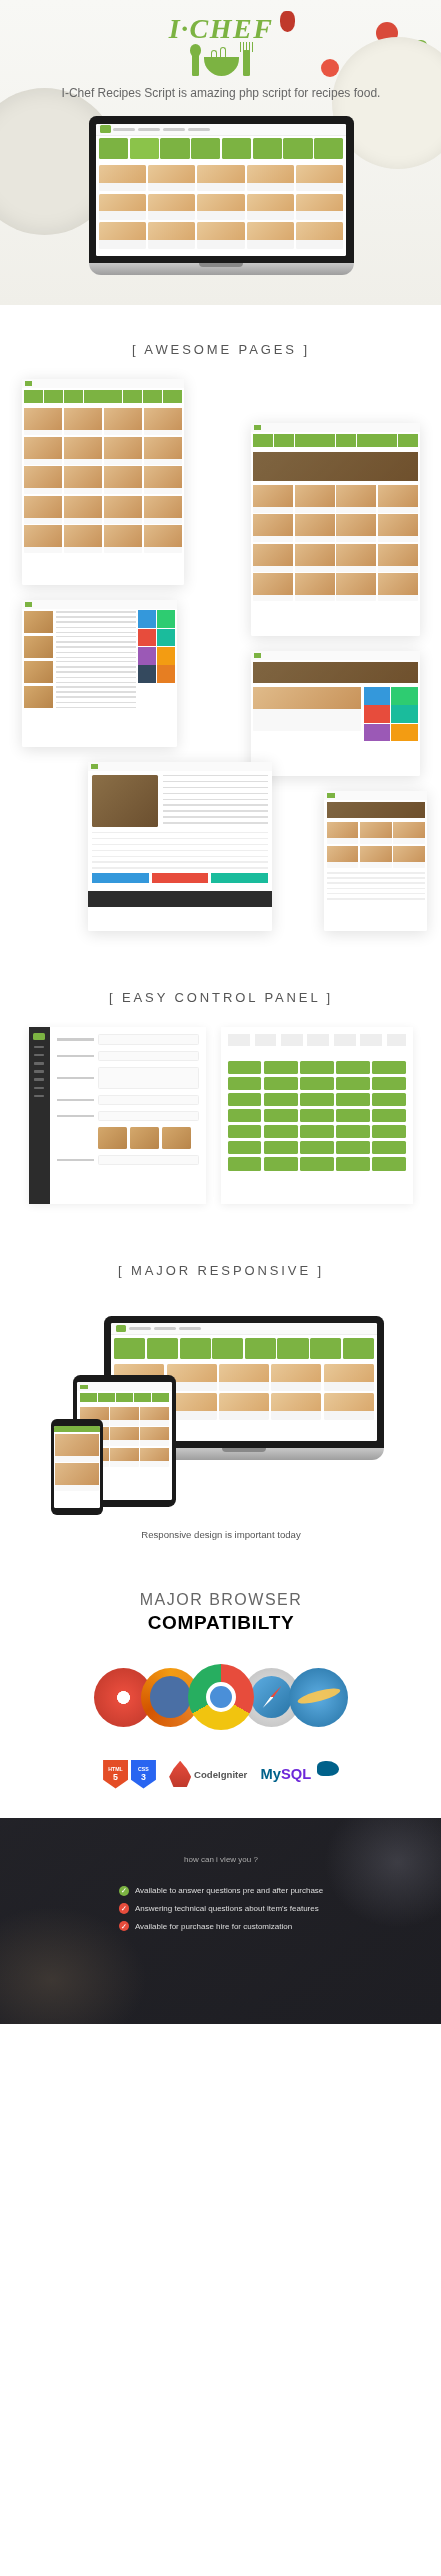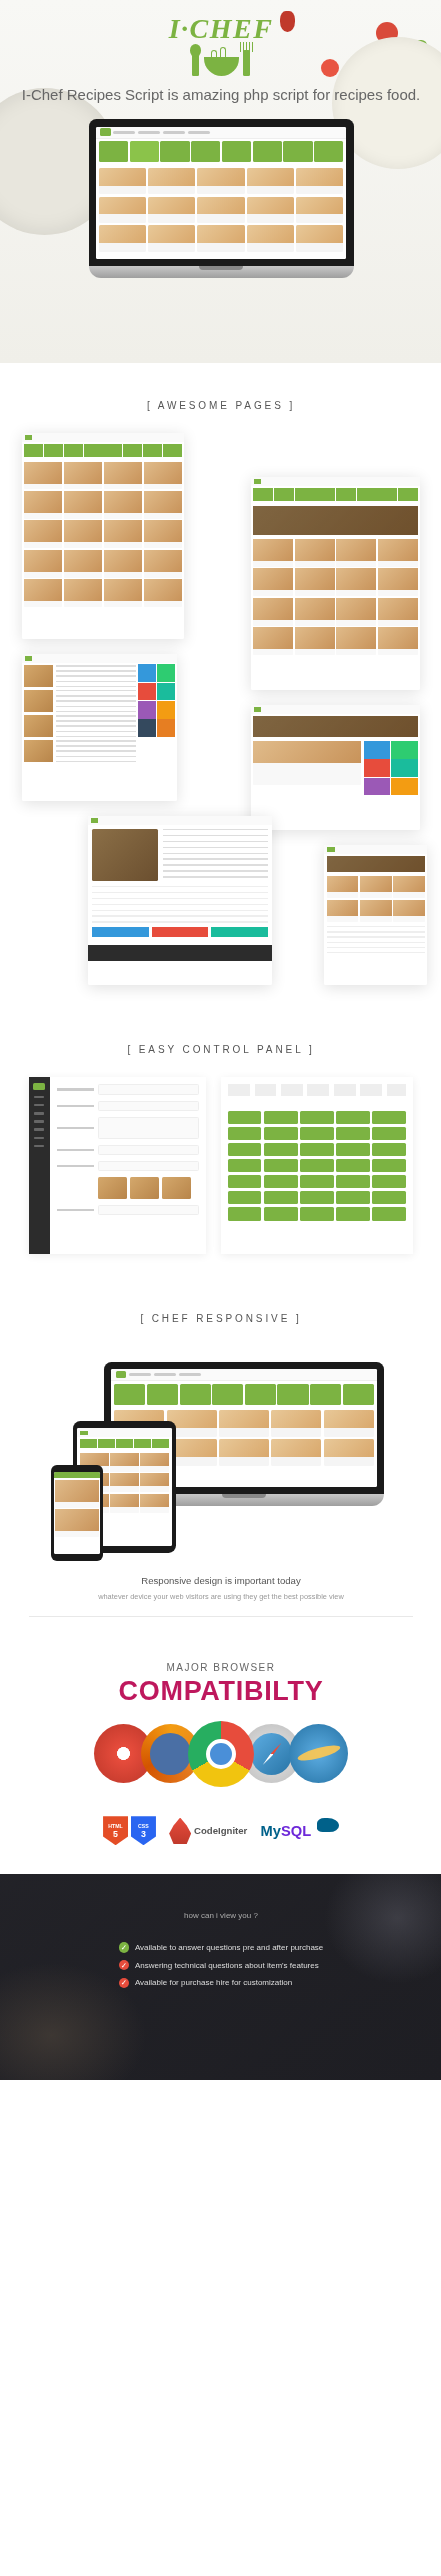--- a/index.html
+++ b/index.html
@@ -1,50 +1,50 @@
 <!DOCTYPE html>
 <html style="font-size:11.8px"><head>
 <meta charset="utf-8">
 <style>
 *{margin:0;padding:0;box-sizing:border-box}
 body{font-family:Arial,Helvetica,sans-serif;background:#fff;width:442px;color:#333}
-.hero{position:relative;height:363px;background:linear-gradient(180deg,#f8f8f5,#f0efe9);overflow:hidden}
+.hero{position:relative;height:305px;background:linear-gradient(180deg,#f8f8f5,#f0efe9);overflow:hidden}
 .hero::before{content:"";position:absolute;left:-29px;top:88px;width:147px;height:147px;background:#e8e6dd;border-radius:50%;box-shadow:inset 0 0 22px rgba(0,0,0,.1)}
 .hero::after{content:"";position:absolute;right:-22px;top:37px;width:132px;height:132px;background:#f2f0e6;border-radius:50%;box-shadow:inset 0 0 14.7px rgba(0,0,0,.08)}
 .veg{position:absolute;border-radius:50%}
 .veg.v1{width:22px;height:22px;background:#d94a3a;top:22px;right:44px}
 .veg.v2{width:18.4px;height:18.4px;background:#e85542;top:59px;right:103px}
 .veg.v3{width:14.7px;height:20.6px;background:#c0392b;top:11px;right:147px;border-radius:40% 40% 50% 50%}
 .veg.v4{width:26px;height:11px;background:#7cb342;top:40px;right:14.7px;border-radius:5.9px}
 .logo{position:relative;z-index:2;text-align:center;padding-top:13.2px}
 .logo-text{font-family:Georgia,serif;font-size:28px;font-weight:bold;font-style:italic;color:#7cb342;letter-spacing:1.5px}
 .logo-icons{margin-top:4.4px;display:flex;justify-content:center;gap:4.4px;align-items:center}
 .spoon{width:7.4px;height:26.5px;background:#7cb342;border-radius:4.4px 4.4px 1.5px 1.5px;position:relative}
 .spoon::before{content:"";position:absolute;top:-5.9px;left:-2.2px;width:11.8px;height:13.2px;background:#7cb342;border-radius:50%}
 .bowl{width:35px;height:19px;background:#7cb342;border-radius:0 0 20.6px 20.6px;position:relative;margin-top:7.4px}
 .bowl::before{content:"";position:absolute;top:-7.4px;left:7.4px;width:4.4px;height:8.8px;border:1.5px solid #7cb342;border-bottom:none;border-radius:4.4px 4.4px 0 0}
 .bowl::after{content:"";position:absolute;top:-10.3px;left:16px;width:4.4px;height:11.8px;border:1.5px solid #7cb342;border-bottom:none;border-radius:4.4px 4.4px 0 0}
 .fork{width:7.4px;height:26.5px;background:#7cb342;border-radius:1.5px;position:relative}
 .fork::before{content:"";position:absolute;top:-7.4px;left:-2.9px;width:13.2px;height:10.3px;background:linear-gradient(90deg,#7cb342 1.5px,transparent 1.5px,transparent 2.9px,#7cb342 2.9px,#7cb342 4.4px,transparent 4.4px,transparent 5.9px,#7cb342 5.9px,#7cb342 7.4px,transparent 7.4px,transparent 8.8px,#7cb342 8.8px,#7cb342 10.3px,transparent 10.3px,transparent 11.8px,#7cb342 11.8px)}
-.tagline{position:relative;z-index:2;text-align:center;margin-top:10.3px;font-size:15px;color:#666}
+.tagline{position:relative;z-index:2;text-align:center;margin-top:10.3px;font-size:12px;color:#666}
 .laptop{position:relative;z-index:2;margin:16px auto 0;width:265px}
 .laptop-screen{background:#1a1a1a;border-radius:7.4px 7.4px 0 0;padding:7.4px;height:147px}
 .screen-content{background:#fff;height:100%;border-radius:1.5px;overflow:hidden}
 .screen-header{height:11.8px;background:#fafafa;border-bottom:0.7px solid #eee;display:flex;align-items:center;padding:0 4.4px;gap:2.9px}
 .screen-header span{width:22px;height:2.9px;background:#ccc;border-radius:1.5px}
 .screen-header span:first-child{width:10.3px;height:7.4px;background:#7cb342}
 .category-bar{display:flex;gap:1.5px;padding:2.9px;background:#fff}
 .cat{flex:1;height:20.6px;background:#7cb342;border-radius:1.5px}
 .cat.active{background:#8bc34a}
 .recipe-grid{display:grid;grid-template-columns:repeat(5,1fr);gap:2.2px;padding:2.9px}
 .recipe-card{height:26.5px;background:#f5f5f5;border-radius:1.5px;overflow:hidden}
 .recipe-card::before{content:"";display:block;height:17.7px;background:linear-gradient(135deg,#e8c898,#d9a86c)}
 .laptop-base{height:11.8px;background:linear-gradient(180deg,#c8c8c8,#9e9e9e);border-radius:0 0 13.2px 13.2px;position:relative}
 .laptop-base::before{content:"";position:absolute;left:50%;top:0;transform:translateX(-50%);width:44px;height:3.7px;background:#888;border-radius:0 0 4.4px 4.4px}
-.section-title{text-align:center;font-size:10px;letter-spacing:2.9px;color:#555;padding:37px 0 22px;font-weight:normal}
+.section-title{text-align:center;font-size:13px;letter-spacing:2.9px;color:#555;padding:37px 0 22px;font-weight:normal}
 .pages{position:relative;height:574px;background:#fff;padding:0 14.7px}
 .page-shot{position:absolute;background:#fff;box-shadow:0 2.9px 14.7px rgba(0,0,0,.12);border-radius:1.5px;overflow:hidden}
 .ps-header{height:8.8px;background:#fafafa;display:flex;align-items:center;padding:0 2.9px;gap:2.2px}
 .ps-header::before{content:"";width:7.4px;height:4.4px;background:#7cb342}
 .ps-cats{display:flex;gap:0.7px;padding:2.2px}
 .ps-cats span{flex:1;height:13.2px;background:#7cb342}
 .ps-grid{display:grid;gap:1.5px;padding:2.2px}
 .ps-grid.g4{grid-template-columns:repeat(4,1fr)}
 .ps-grid.g3{grid-template-columns:repeat(3,1fr)}
 .ps-card{background:#f8f8f8;border-radius:0.7px}
@@ -93,22 +93,22 @@
 .dev-tablet-screen{background:#fff;height:100%;border-radius:1.5px;overflow:hidden}
 .dev-tablet-screen .ps-cats span{height:8.8px}
 .dev-tablet-screen .ps-card::before{height:13.2px}
 .dev-phone{position:absolute;left:22px;top:103px;width:52px;height:96px;background:#1a1a1a;border-radius:5.9px;padding:7.4px 2.9px}
 .dev-phone-screen{background:#fff;height:100%;border-radius:1.5px;overflow:hidden}
 .dev-phone-screen .ps-card::before{height:22px}
 .resp-text{text-align:center;margin-top:7.4px}
 .resp-title{font-size:9.6px;color:#555;margin-bottom:5.9px}
 .resp-sub{font-size:7.4px;color:#999;padding-bottom:14.7px;border-bottom:0.7px solid #e8e8e8}
 .browsers{text-align:center;padding:29px 29px 22px}
-.br-major{font-size:10px;letter-spacing:1.5px;color:#666;margin-bottom:2.9px}
-.br-compat{font-size:27px;font-weight:900;color:#be185d;letter-spacing:0.7px;margin-bottom:14px}
+.br-major{font-size:16px;letter-spacing:1.5px;color:#666;margin-bottom:2.9px}
+.br-compat{font-size:19px;font-weight:900;color:#000000;letter-spacing:0.7px;margin-bottom:30px}
 .br-icons{display:flex;justify-content:center;gap:-7.4px;align-items:center}
 .br-icon{width:59px;height:59px;border-radius:50%;margin:0 -5.9px;position:relative}
 .br-opera{background:radial-gradient(circle,#fff 15%,#e74c3c 16%,#c0392b 90%)}
 .br-firefox{background:conic-gradient(#f39c12,#e67e22,#d35400,#f39c12);position:relative}
 .br-firefox::after{content:"";position:absolute;inset:8.8px;background:#4a6fa5;border-radius:50%}
 .br-chrome{background:conic-gradient(#e74c3c 0 120deg,#f1c40f 120deg 240deg,#27ae60 240deg 360deg);width:66px;height:66px;z-index:2}
 .br-chrome::after{content:"";position:absolute;inset:17.7px;background:#4a8fd8;border-radius:50%;border:4.4px solid #fff}
 .br-safari{background:radial-gradient(circle,#e8e8e8,#bbb);position:relative}
 .br-safari::after{content:"";position:absolute;inset:8.8px;background:linear-gradient(135deg,#5dade2,#2874a6);border-radius:50%}
 .br-safari::before{content:"";position:absolute;left:50%;top:50%;width:2.9px;height:29px;background:linear-gradient(180deg,#e74c3c 50%,#fff 50%);transform:translate(-50%,-50%) rotate(40deg);z-index:1;clip-path:polygon(50% 0,100% 50%,50% 100%,0 50%)}
@@ -417,21 +417,21 @@
         <span></span>
           <span></span>
           <span></span>
           <span></span>
           <span></span>
       </div>
     </div>
   </div>
 </div>
 
-<h2 class="section-title">[  CHEF RESPONSIVE  ]</h2>
+<h2 class="section-title">[  MAJOR RESPONSIVE  ]</h2>
 <div class="responsive">
   <div class="device-stack">
     <div class="dev-laptop">
       <div class="laptop-screen">
         <div class="screen-content">
           <div class="screen-header">
               <span></span>
               <span></span>
               <span></span>
               <span></span>
@@ -488,21 +488,20 @@
     <div class="dev-phone">
       <div class="dev-phone-screen">
         <div style="height:5.9px;background:#7cb342"></div>
         <div class="ps-card h30" style="margin:1.5px"></div>
         <div class="ps-card h30" style="margin:1.5px"></div>
       </div>
     </div>
   </div>
   <div class="resp-text">
     <p class="resp-title">Responsive design is important today</p>
-    <p class="resp-sub">whatever device your web visitors are using they get the best possible view</p>
   </div>
 </div>
 
 <div class="browsers">
   <div class="br-major">MAJOR BROWSER</div>
   <div class="br-compat">COMPATIBILTY</div>
   <div class="br-icons">
     <div class="br-icon br-opera"></div>
     <div class="br-icon br-firefox"></div>
     <div class="br-icon br-chrome"></div>

